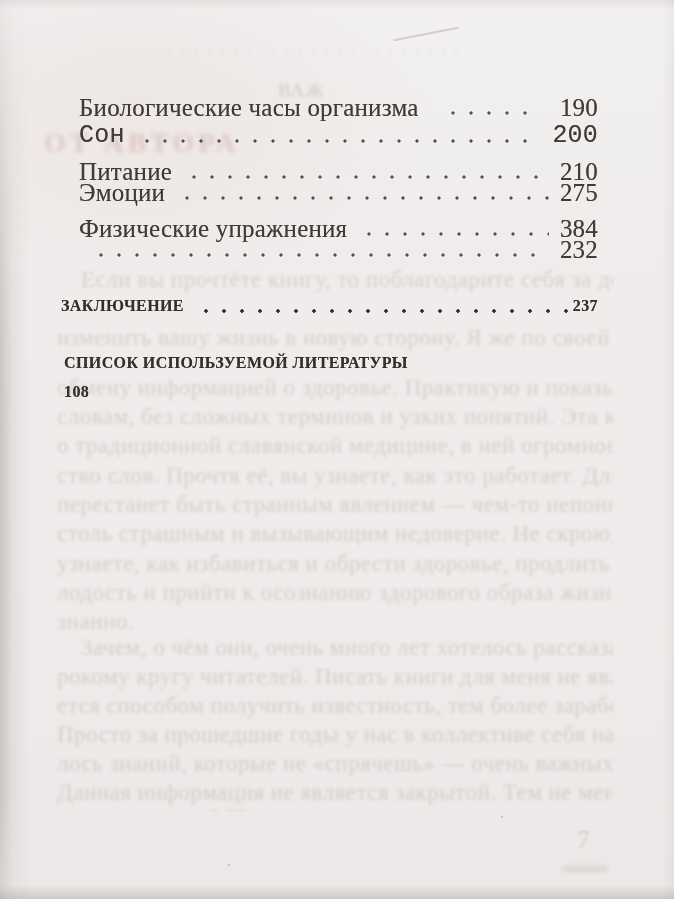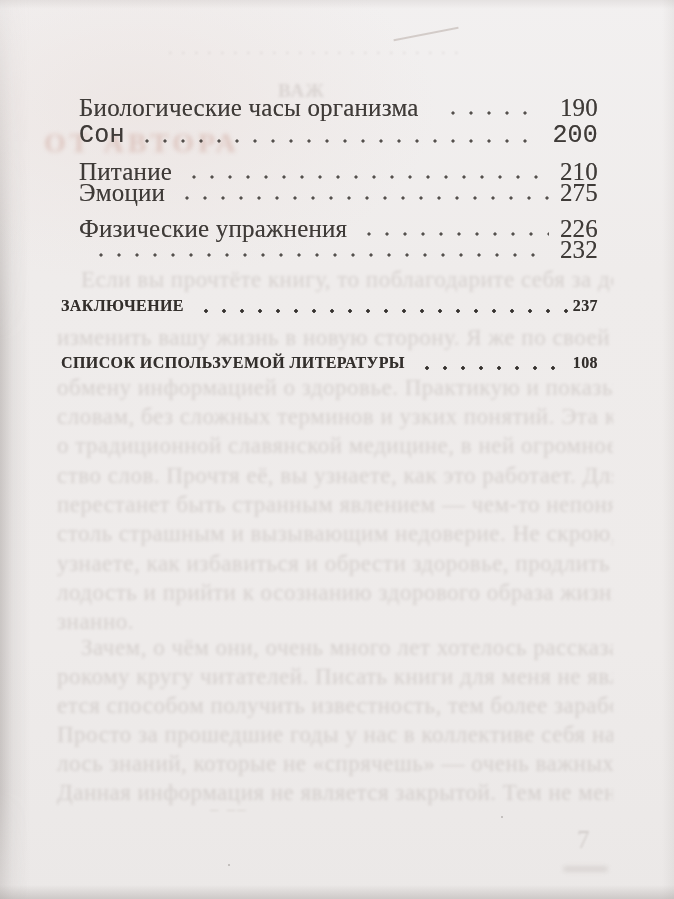--- a/index.html
+++ b/index.html
@@ -58,21 +58,21 @@
     background-image:radial-gradient(circle, rgba(62,58,54,0.88) 1.3px, rgba(62,58,54,0) 1.9px);
     background-size:18px 8px;background-repeat:repeat-x;background-position:left 6px bottom 5px;}
   .pg{margin-left:9px;white-space:nowrap;}
   .toc-row:nth-of-type(1){top:93px;gap:12px;}
   .toc-row:nth-of-type(2){top:121px;font-family:Liberation Mono, monospace;}
   .toc-row:nth-of-type(3){top:157px;}
   .toc-row:nth-of-type(4){top:178px;}
   .toc-row:nth-of-type(5){top:206px;margin-top:8px;}
   .toc-row:nth-of-type(6){top:235px;}
   .toc-row:nth-of-type(7){top:291px;}
-  .toc-row:nth-of-type(8){top:348px;}
+  .toc-row:nth-of-type(8){top:348px;flex-direction:column;}
   .toc-row.lvl1{left:61px;font-size:16px;font-weight:bold;color:var(--ink_bold,#332f2c);
     letter-spacing:0.4px;}
   .toc-row.lvl1 .leader{background-image:radial-gradient(circle, rgba(44,40,37,0.95) 1.5px, rgba(44,40,37,0) 2.1px);}
   .toc-row.lvl1 .pg{margin-left:3px;}
 </style>
 </head>
 <body>
 
 <div class="page">
 
@@ -124,21 +124,21 @@
       <span class="pg">210</span>
     </div>
     <div class="toc-row">
       <span class="label">Эмоции</span>
       <span class="leader"></span>
       <span class="pg">275</span>
     </div>
     <div class="toc-row">
       <span class="label">Физические упражнения</span>
       <span class="leader"></span>
-      <span class="pg">226</span>
+      <span class="pg">384</span>
     </div>
     <div class="toc-row">
       <span class="leader"></span>
       <span class="pg">232</span>
     </div>
     <div class="toc-row lvl1">
       <span class="label">ЗАКЛЮЧЕНИЕ</span>
       <span class="leader"></span>
       <span class="pg">237</span>
     </div>

